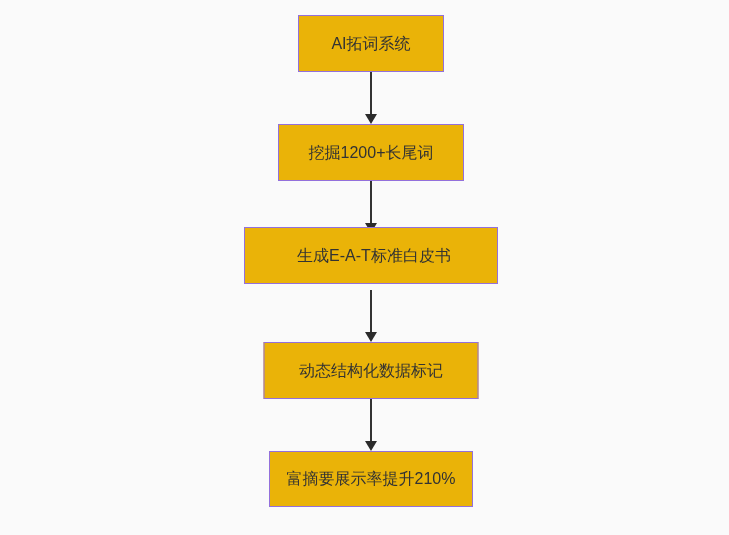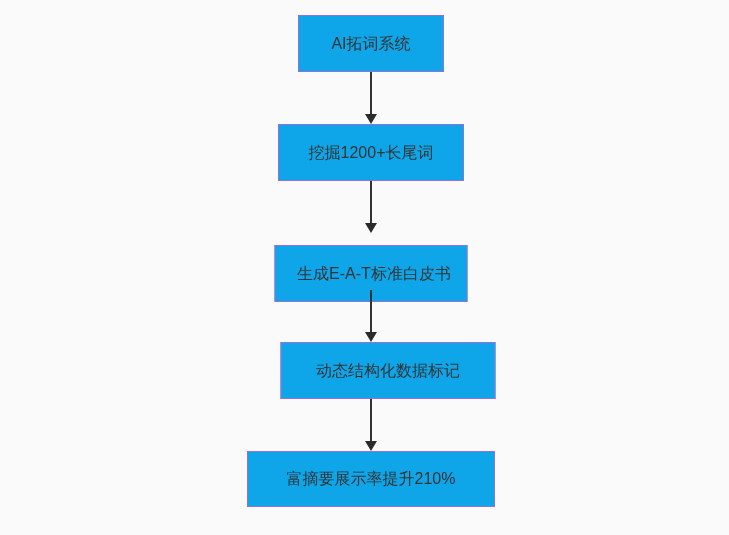--- a/index.html
+++ b/index.html
@@ -13,35 +13,35 @@
     height: 535px;
     background: #fafafa;
     overflow: hidden;
   }
   .node {
     position: absolute;
     left: 371px;
     transform: translateX(-50%);
     height: 57px;
     box-sizing: border-box;
-    background: #0ea5e9;
+    background: #eab308;
     border: 1px solid #9370DB;
     display: flex;
     align-items: center;
     justify-content: center;
     color: #333333;
     font-size: 16px;
     line-height: 1;
     white-space: nowrap;
   }
   .n0 { top: 15px;  width: 146px; }
   .n1 { top: 124px; width: 186px; }
-  .n2 { top: 245px; width: 193px; padding-left: 6px; }
-  .n3 { top: 342px; width: 215px; margin-left: 17px; }
-  .n4 { top: 451px; width: 248px; height: 56px; }
+  .n2 { top: 227px; width: 254px; padding-left: 6px; }
+  .n3 { top: 342px; width: 215px; }
+  .n4 { top: 451px; width: 204px; height: 56px; }
 
   .edge {
     position: absolute;
     left: 371px;
     transform: translateX(-50%);
     width: 14px;
     height: 52px;
   }
   .e0 { top: 72px; }
   .e1 { top: 181px; }

